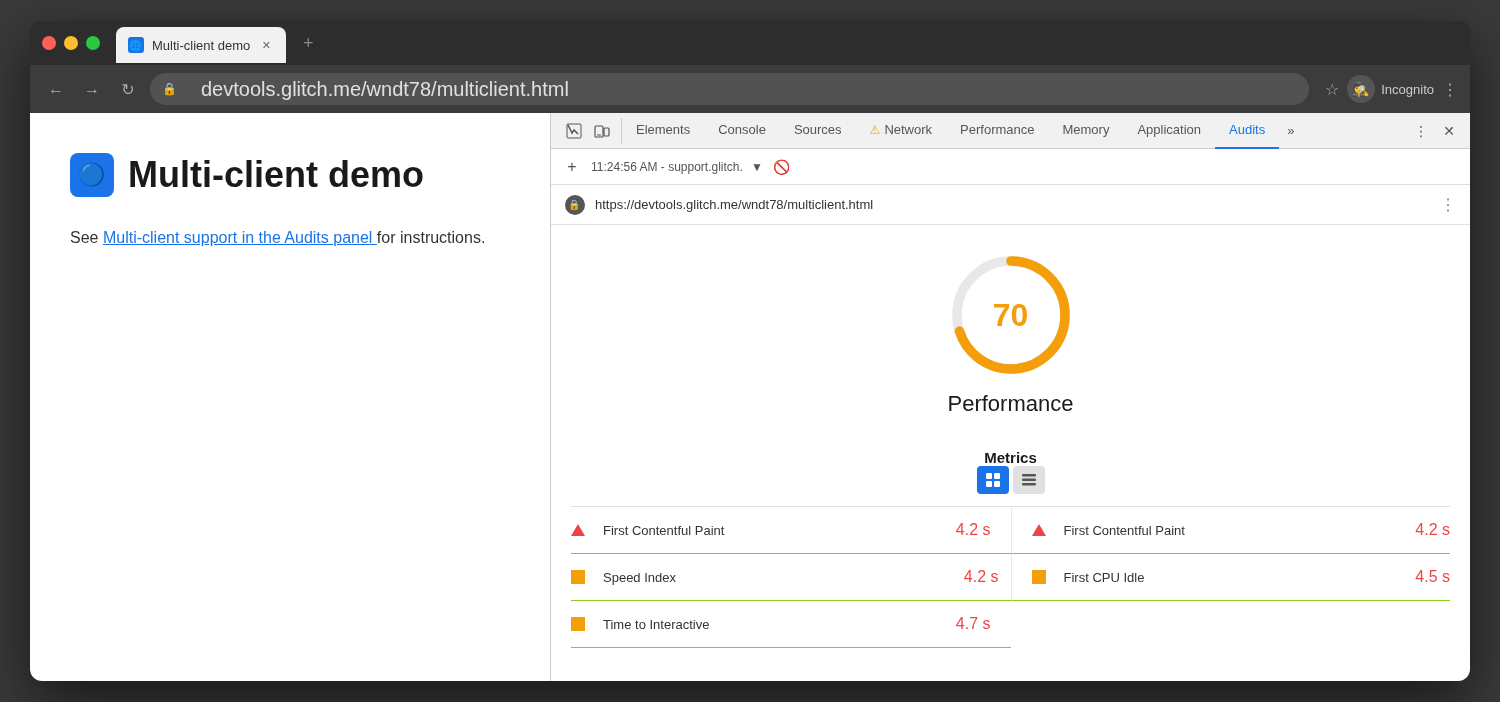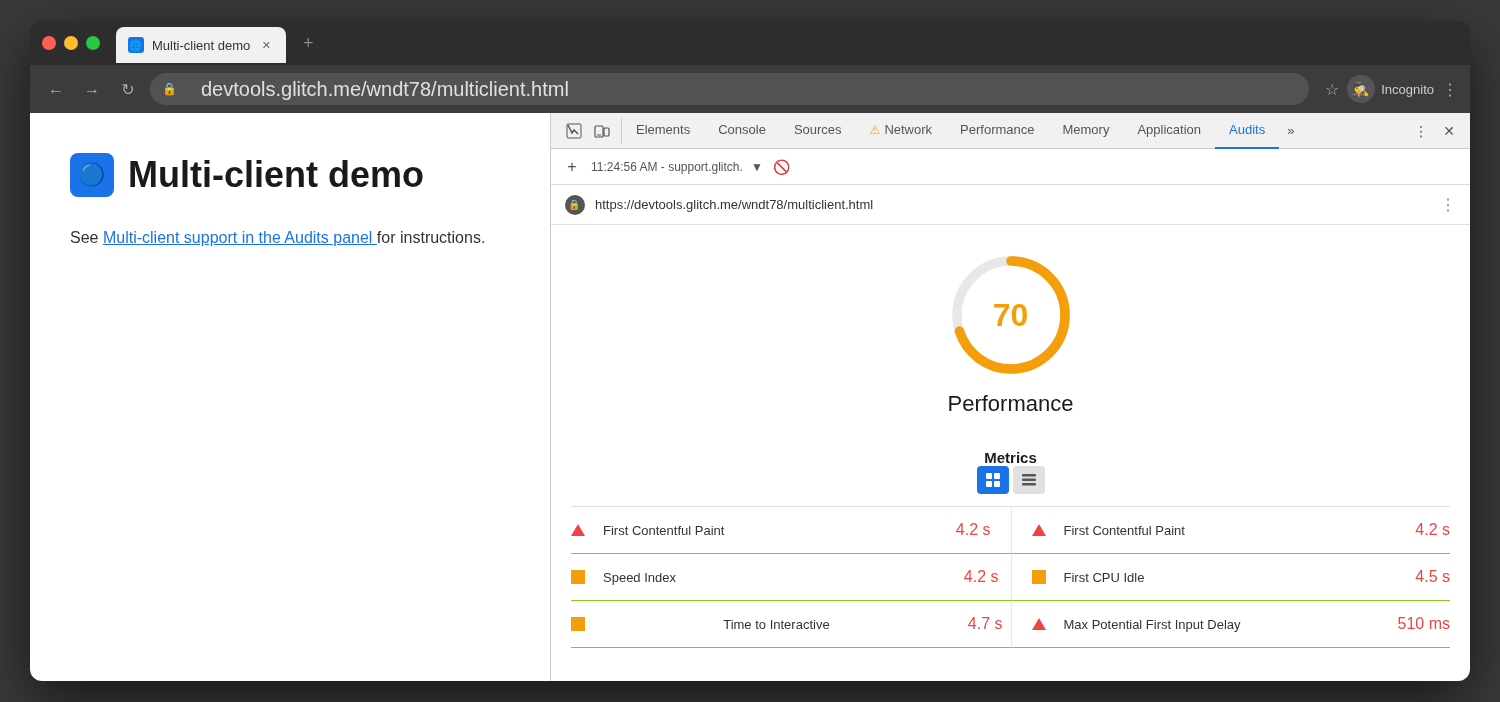--- a/index.html
+++ b/index.html
@@ -739,30 +739,25 @@
             <span class="metric-name">Speed Index</span>
             <span class="metric-value">4.2 s</span>
           </div>
 
           <div class="metric-row" style="padding-left: 20px; border-left: 1px solid #e8e8e8;">
             <div class="metric-icon orange-square"></div>
             <span class="metric-name">First CPU Idle</span>
             <span class="metric-value">4.5 s</span>
           </div>
 
-          <div class="metric-row" style="padding-right: 8px; text-align: center;">
+          <div class="metric-row" style="padding-right: 20px;">
             <div class="metric-icon orange-square"></div>
             <span class="metric-name">Time to Interactive</span>
             <span class="metric-value">4.7 s</span>
           </div>
 
-          <div class="metric-row" style="padding-left: 20px; border-left: 1px solid #e8e8e8;">
-            <div class="metric-icon red-triangle"></div>
-            <span class="metric-name">Max Potential First Input Delay</span>
-            <span class="metric-value">510 ms</span>
-          </div>
 
         </div>
       </div>
 
     </div>
   </div>
 </div>
 
 </body></html>

